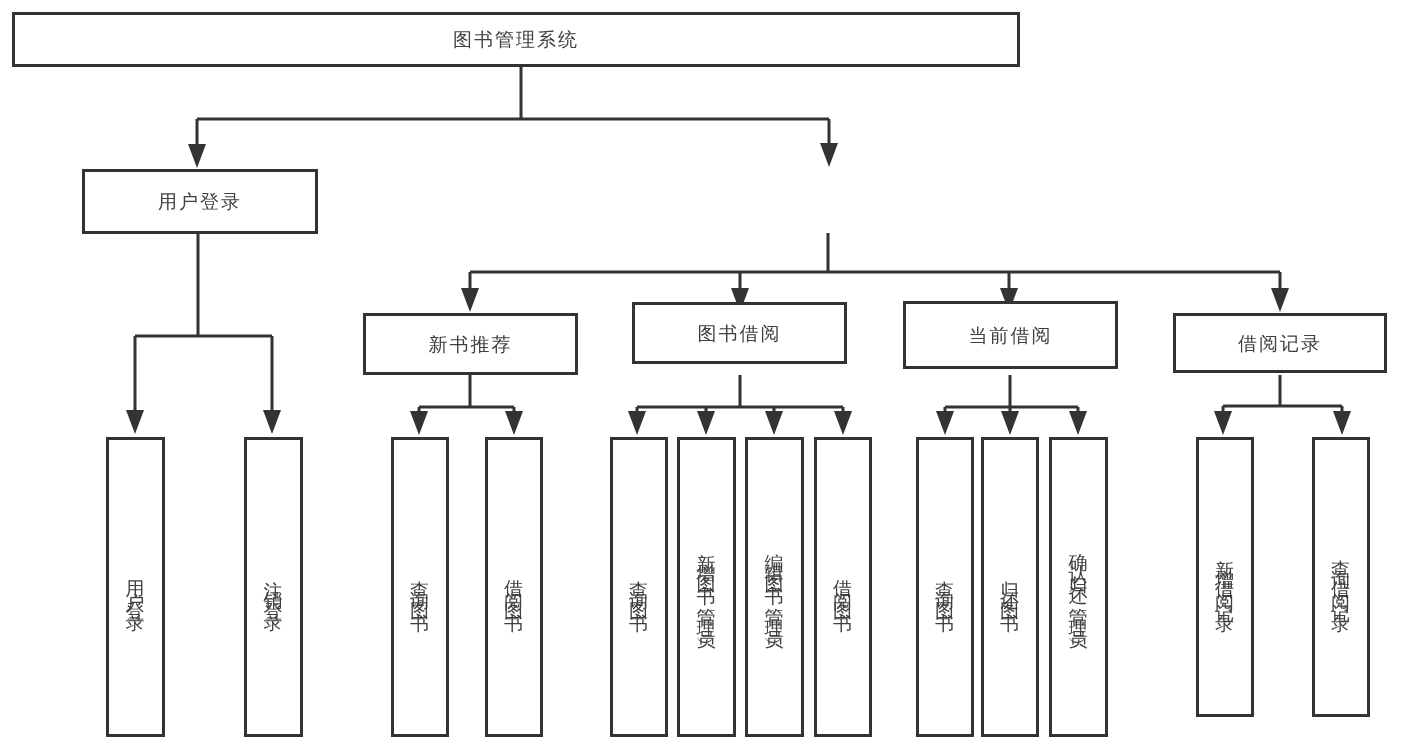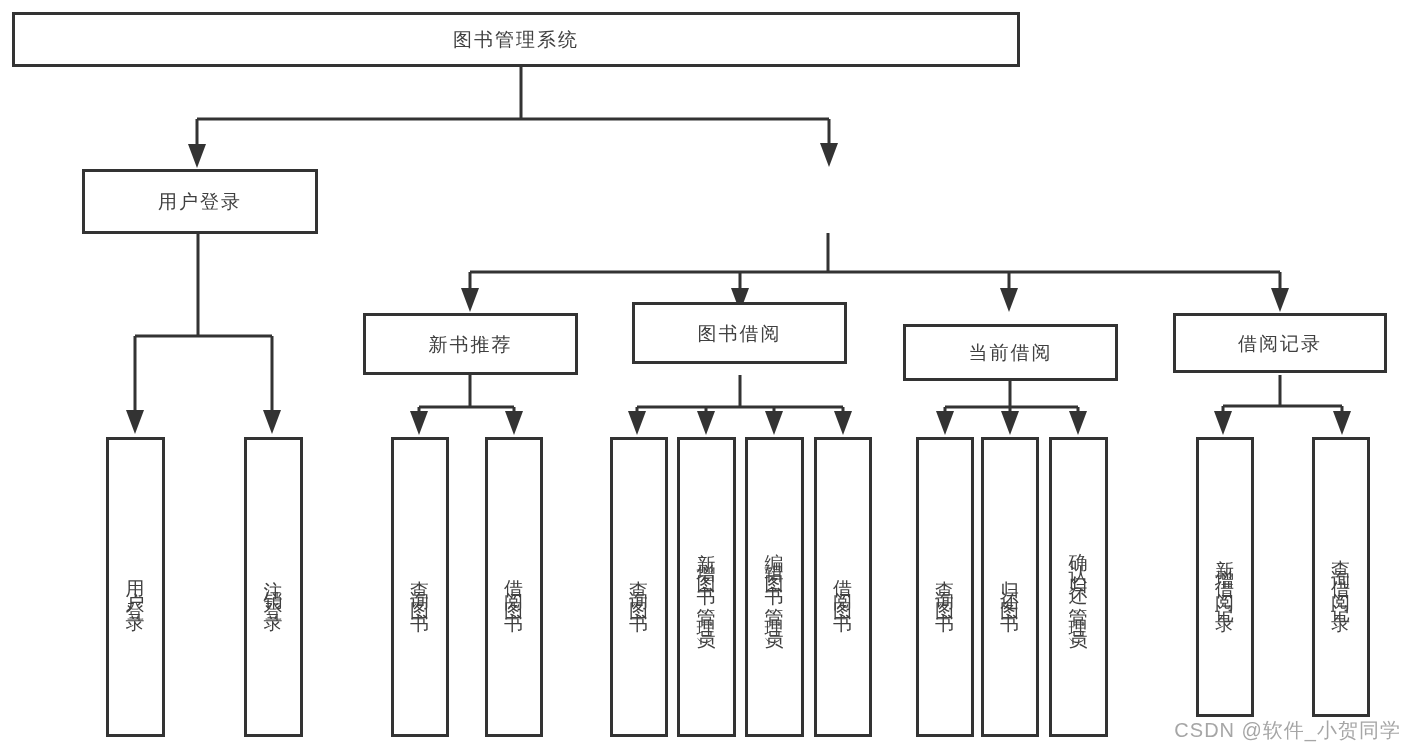--- a/index.html
+++ b/index.html
@@ -101,21 +101,21 @@
   <div class="box h" style="left:82px;top:169px;width:236px;height:65px">
     <span>用户登录</span>
   </div>
 
   <div class="box h" style="left:363px;top:313px;width:215px;height:62px">
     <span>新书推荐</span>
   </div>
   <div class="box h" style="left:632px;top:302px;width:215px;height:62px">
     <span>图书借阅</span>
   </div>
-  <div class="box h" style="left:903px;top:324px;width:215px;height:57px">
+  <div class="box h" style="left:903px;top:301px;width:215px;height:68px">
     <span>当前借阅</span>
   </div>
   <div class="box h" style="left:1173px;top:313px;width:214px;height:60px">
     <span>借阅记录</span>
   </div>
 
   <div class="box v" style="left:106px;top:437px;width:59px;height:300px">
     <span>用户登录</span>
   </div>
   <div class="box v" style="left:244px;top:437px;width:59px;height:300px">
@@ -152,14 +152,13 @@
     <span>确认归还（管理员）</span>
   </div>
 
   <div class="box v" style="left:1196px;top:437px;width:58px;height:280px">
     <span>新增借阅记录</span>
   </div>
   <div class="box v" style="left:1312px;top:437px;width:58px;height:280px">
     <span>查询借阅记录</span>
   </div>
 
-  <div class="watermark">CSDN @软件_小贺同学</div>
 </div>
 
 </body></html>

